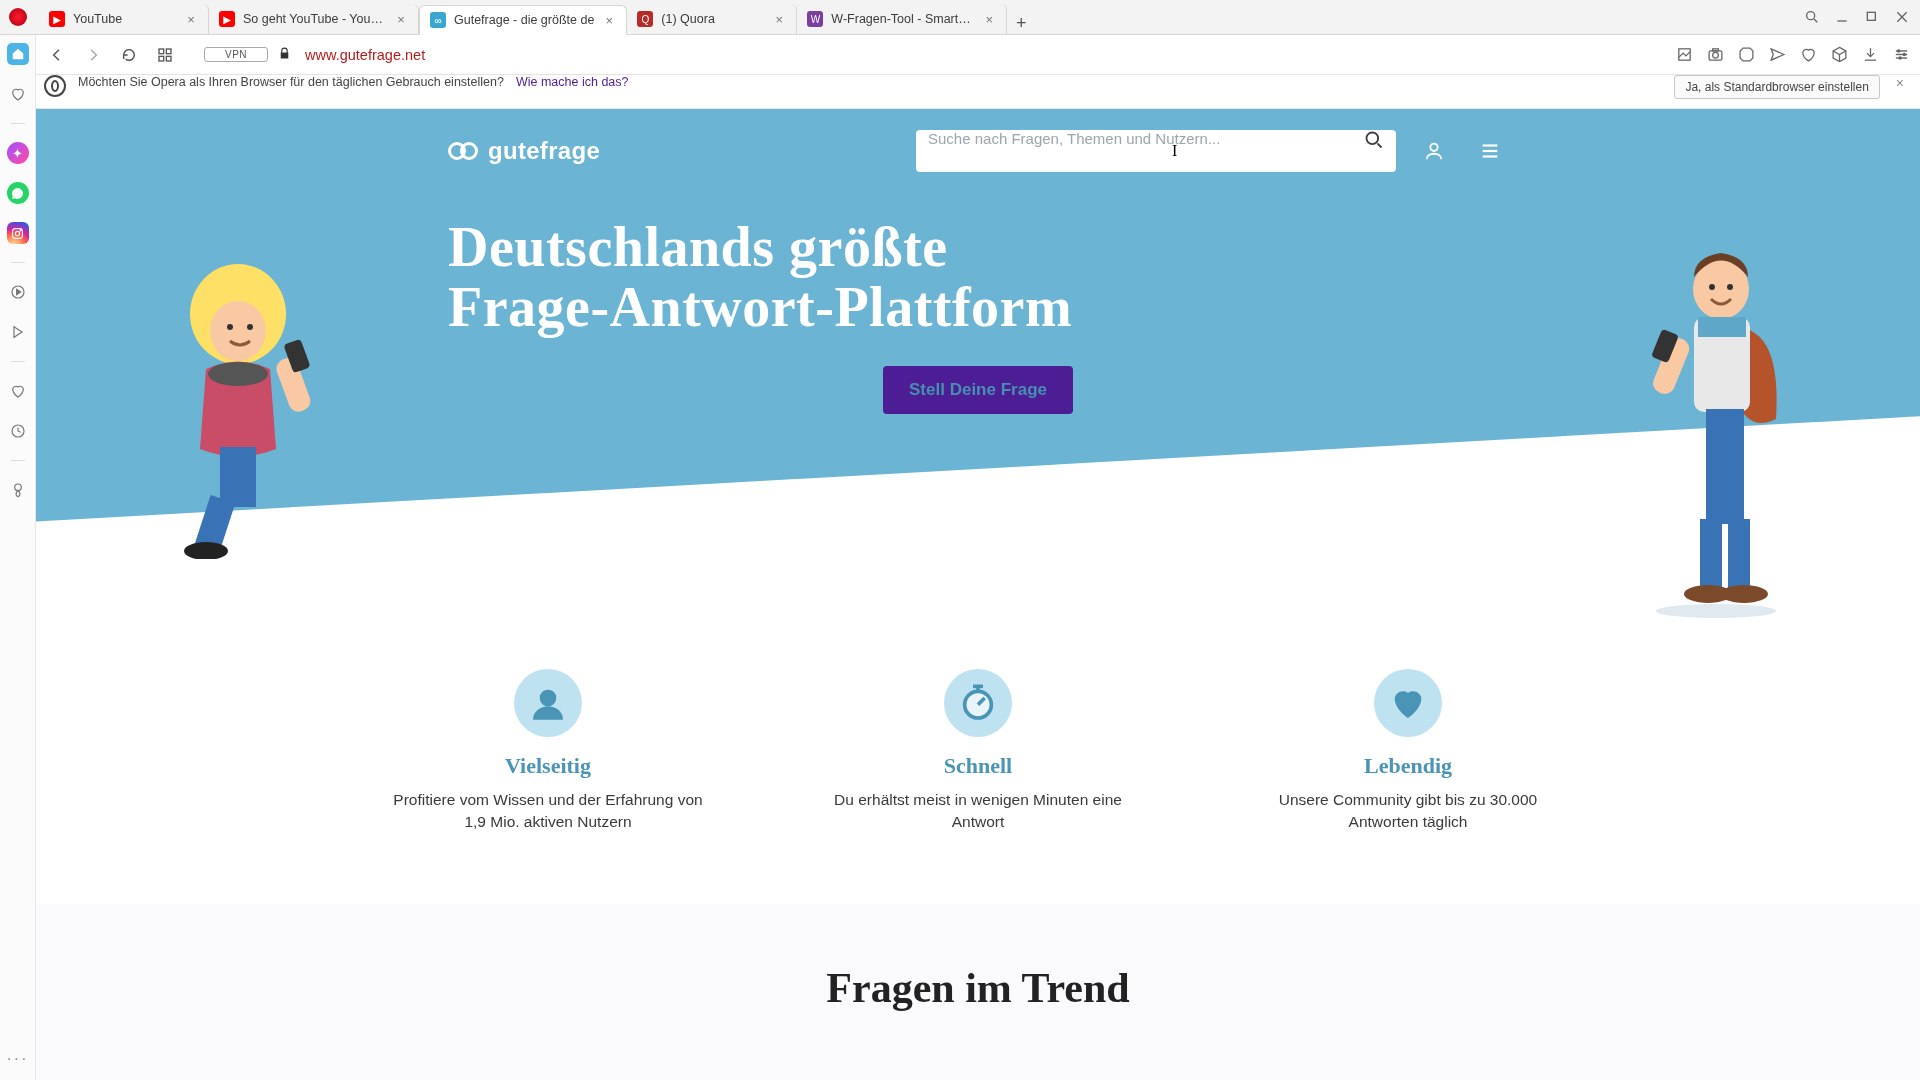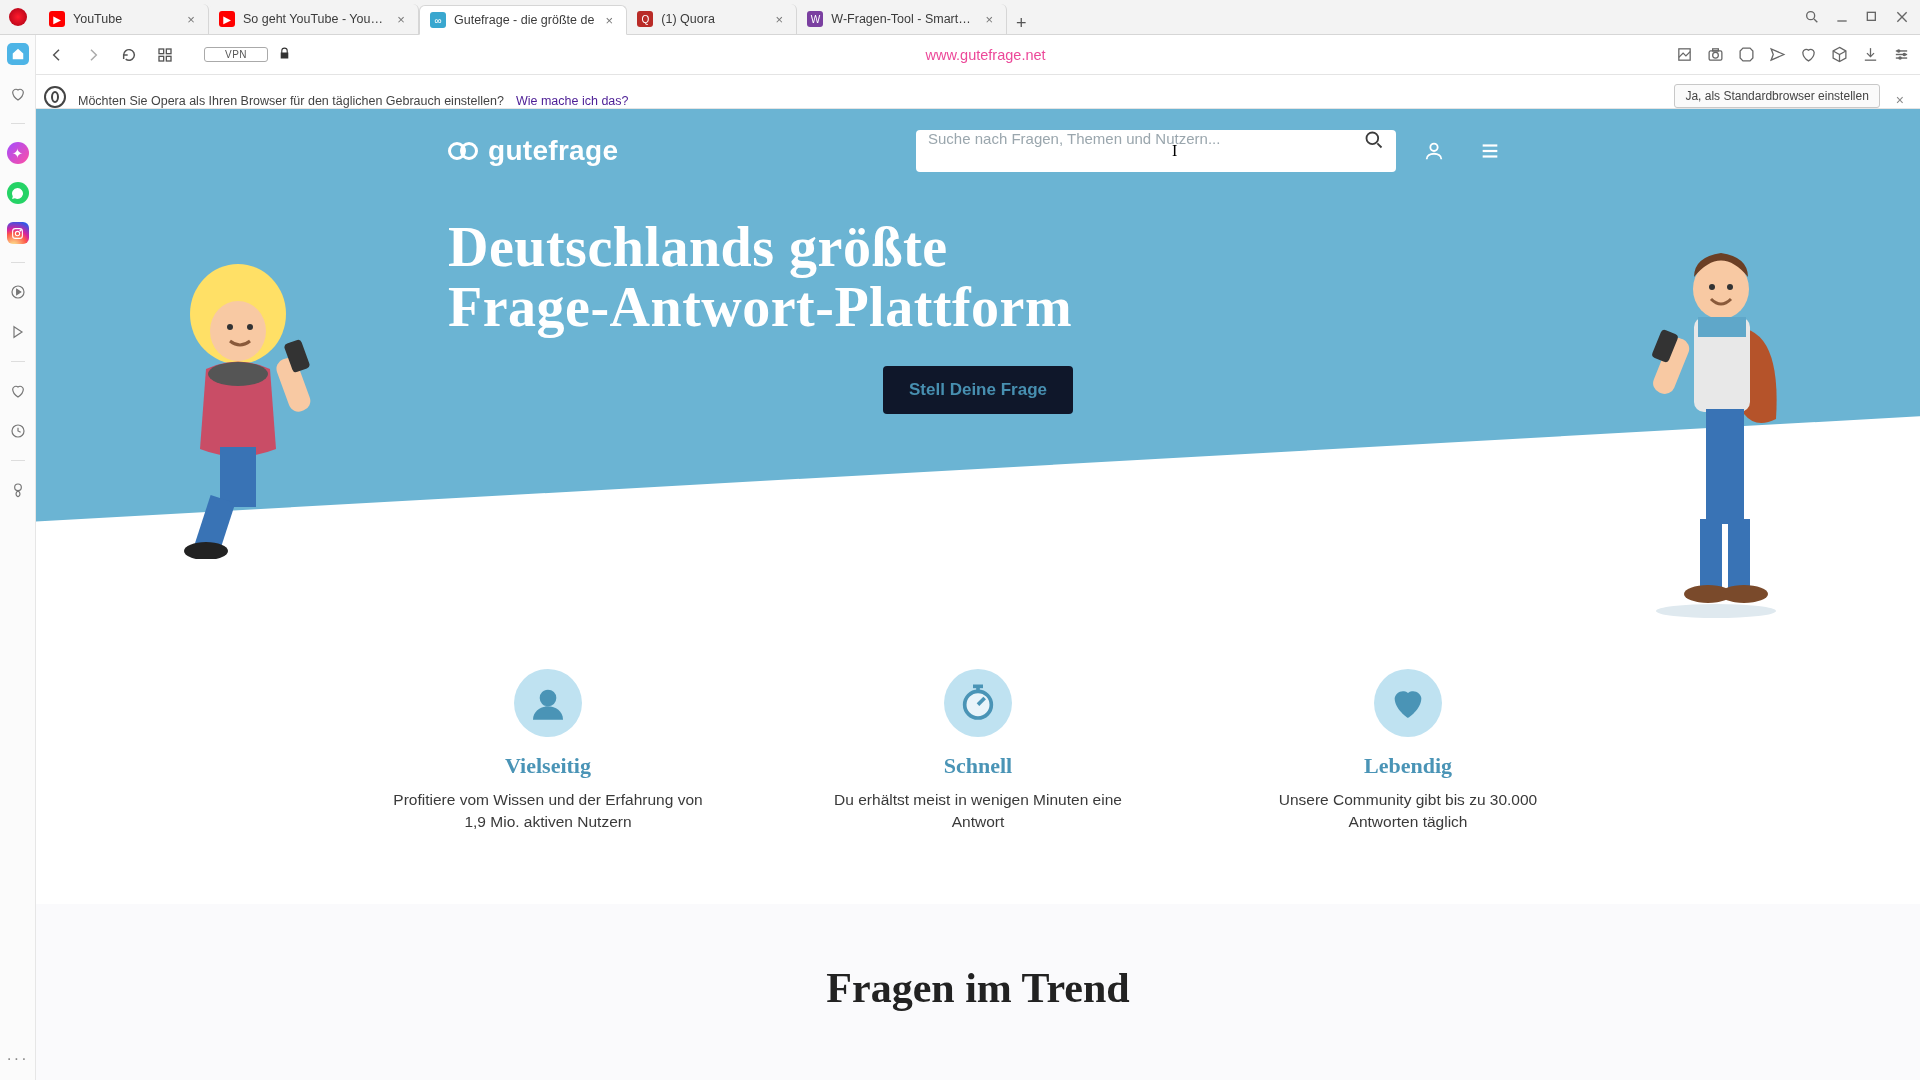--- a/index.html
+++ b/index.html
@@ -17,26 +17,26 @@
   .tab .tclose { width:14px; height:14px; display:flex; align-items:center; justify-content:center; color:#777; font-size:13px;}
   .newtab { width:28px; display:flex; align-items:center; justify-content:center; color:#555; font-size:18px;}
   .chrome-right { display:flex; align-items:center; gap:14px; padding:0 10px; color:#666;}
   .chrome-right svg, .chrome-right .ic { width:16px; height:16px; }
 
   
   .addr-row { display:flex; align-items:center; height:40px; background:#fff; border-bottom:1px solid #e4e4e4; padding:0 10px 0 44px; gap:10px;}
   .nav-btn { width:26px; height:26px; display:flex; align-items:center; justify-content:center; color:#555; border-radius:4px;}
   .vpn-badge { font-size:10px; border:1px solid #aaa; color:#555; border-radius:3px; padding:1px 20px; letter-spacing:0.5px;}
   .lock { color:#333; font-size:13px;}
-  .addr { flex:1; font-size:14.5px; color:#ec4899; padding-left:4px;text-align:center;}
+  .addr { flex:1; font-size:14.5px; color:#b91c1c; padding-left:4px;}
   .addr-icons { display:flex; gap:14px; color:#666; align-items:center;}
   .addr-icons .ic { width:17px; height:17px; display:flex; align-items:center; justify-content:center;}
 
   
-  .infobar { display:flex; align-items:flex-end; height:34px; background:#fff; border-bottom:1px solid #e4e4e4; padding:0 12px 0 46px; font-size:12.5px; color:#444; gap:12px;}
+  .infobar { display:flex; align-items:flex-start; height:34px; background:#fff; border-bottom:1px solid #e4e4e4; padding:0 12px 0 46px; font-size:12.5px; color:#444; gap:12px;}
   .infobar .oicon { width:22px; height:22px; border-radius:50%; border:2px solid #444; position:relative; margin-left:-2px;}
   .infobar .oicon::after{ content:""; position:absolute; inset:3px 5px; border:2px solid #444; border-radius:50%;}
   .infobar .link { color:#4c1d95;}
   .infobar .spacer { flex:1; }
   .infobar .setdef { font-size:12px; color:#444; border:1px solid #c8c8c8; padding:4px 10px; border-radius:3px; background:#fafafa;}
   .infobar .xclose { color:#888; font-size:14px; padding:0 4px;}
 
   
   .leftbar { position:absolute; left:0; top:35px; width:36px; bottom:0; background:#fbfbfb; border-right:1px solid #e6e6e6; display:flex; flex-direction:column; align-items:center; padding-top:8px; gap:18px; z-index:30;}
   .leftbar .lb { width:22px; height:22px; border-radius:5px; display:flex; align-items:center; justify-content:center; font-size:13px; color:#666;}
@@ -55,34 +55,34 @@
   .page-scroll::-webkit-scrollbar-thumb { background:#c6c6c6; border-radius:2px;}
 
   
   .hero { position:relative; height:470px; background:#6bb4d3; overflow:visible;}
   .hero::after { content:""; position:absolute; left:-5%; right:-5%; bottom:-60px; height:170px; background:#fff; transform: rotate(-3.2deg); }
   .topbar { position:relative; z-index:5; max-width:1060px; margin:0 auto; height:78px; display:flex; align-items:center; gap:20px; padding-top:6px;}
   .brand { display:flex; align-items:center; gap:10px; color:#fff;}
   .brand .rings { display:flex; gap:-4px;}
   .brand .rings span { width:18px; height:18px; border:3px solid #fff; border-radius:50%; display:block;}
   .brand .rings span:last-child { margin-left:-6px;}
-  .brand .btxt { font-size:28px; font-weight:600; letter-spacing:0.3px;}
+  .brand .btxt { font-size:24px; font-weight:600; letter-spacing:0.3px;}
   .spacer2 { flex:1; }
   .search { width:480px; height:42px; background:#fff; border-radius:4px; display:flex; align-items:flex-start; padding:0 12px; position:relative;}
   .search input { flex:1; border:none; outline:none; font-size:15px; color:#333; background:transparent;}
   .search input::placeholder { color:#9aa6ad;}
   .search .caret { position:absolute; left:256px; top:12px; font-size:16px; color:#000; font-family: "Times New Roman", serif;}
   .search .sicon { color:#3b3b3b;}
   .hb { width:36px; height:36px; display:flex; align-items:center; justify-content:center; color:#fff;}
   .hero-content { position:relative; z-index:5; max-width:1060px; margin:0 auto; text-align:left; color:#fff;}
   .hero h1 { font-family: Georgia, "Times New Roman", serif; font-weight:700; font-size:56px; line-height:1.08; margin-top:30px; letter-spacing:0.5px;}
   .hero .sub { font-size:16.5px; margin-top:22px; line-height:1.5; max-width:620px; margin-left:auto; margin-right:auto;}
   .hero .btns { display:flex; gap:22px; justify-content:center; margin-top:28px;}
   .btn { height:48px; padding:0 26px; border-radius:4px; font-size:17px; font-weight:600; display:flex; align-items:center; justify-content:center;}
-  .btn.primary { background:#0f172a; color:#478fb0;}
+  .btn.primary { background:#4c1d95; color:#478fb0;}
   .btn.ghost { border:1.5px solid #fff; color:#fff;}
   
   .person { position:absolute; z-index:6;}
   .person.left { left:6.5%; top:150px; width:180px; height:300px;}
   .person.right { right:5.5%; top:130px; width:200px; height:380px;}
 
   
   .features { display:flex; justify-content:center; gap:120px; padding:90px 0 70px; position:relative; z-index:2; background:#fff;}
   .feat { width:310px; text-align:center;}
   .feat .ficon { width:68px; height:68px; border-radius:50%; margin:0 auto 16px; background:#bfe2f1; display:flex; align-items:center; justify-content:center;}

